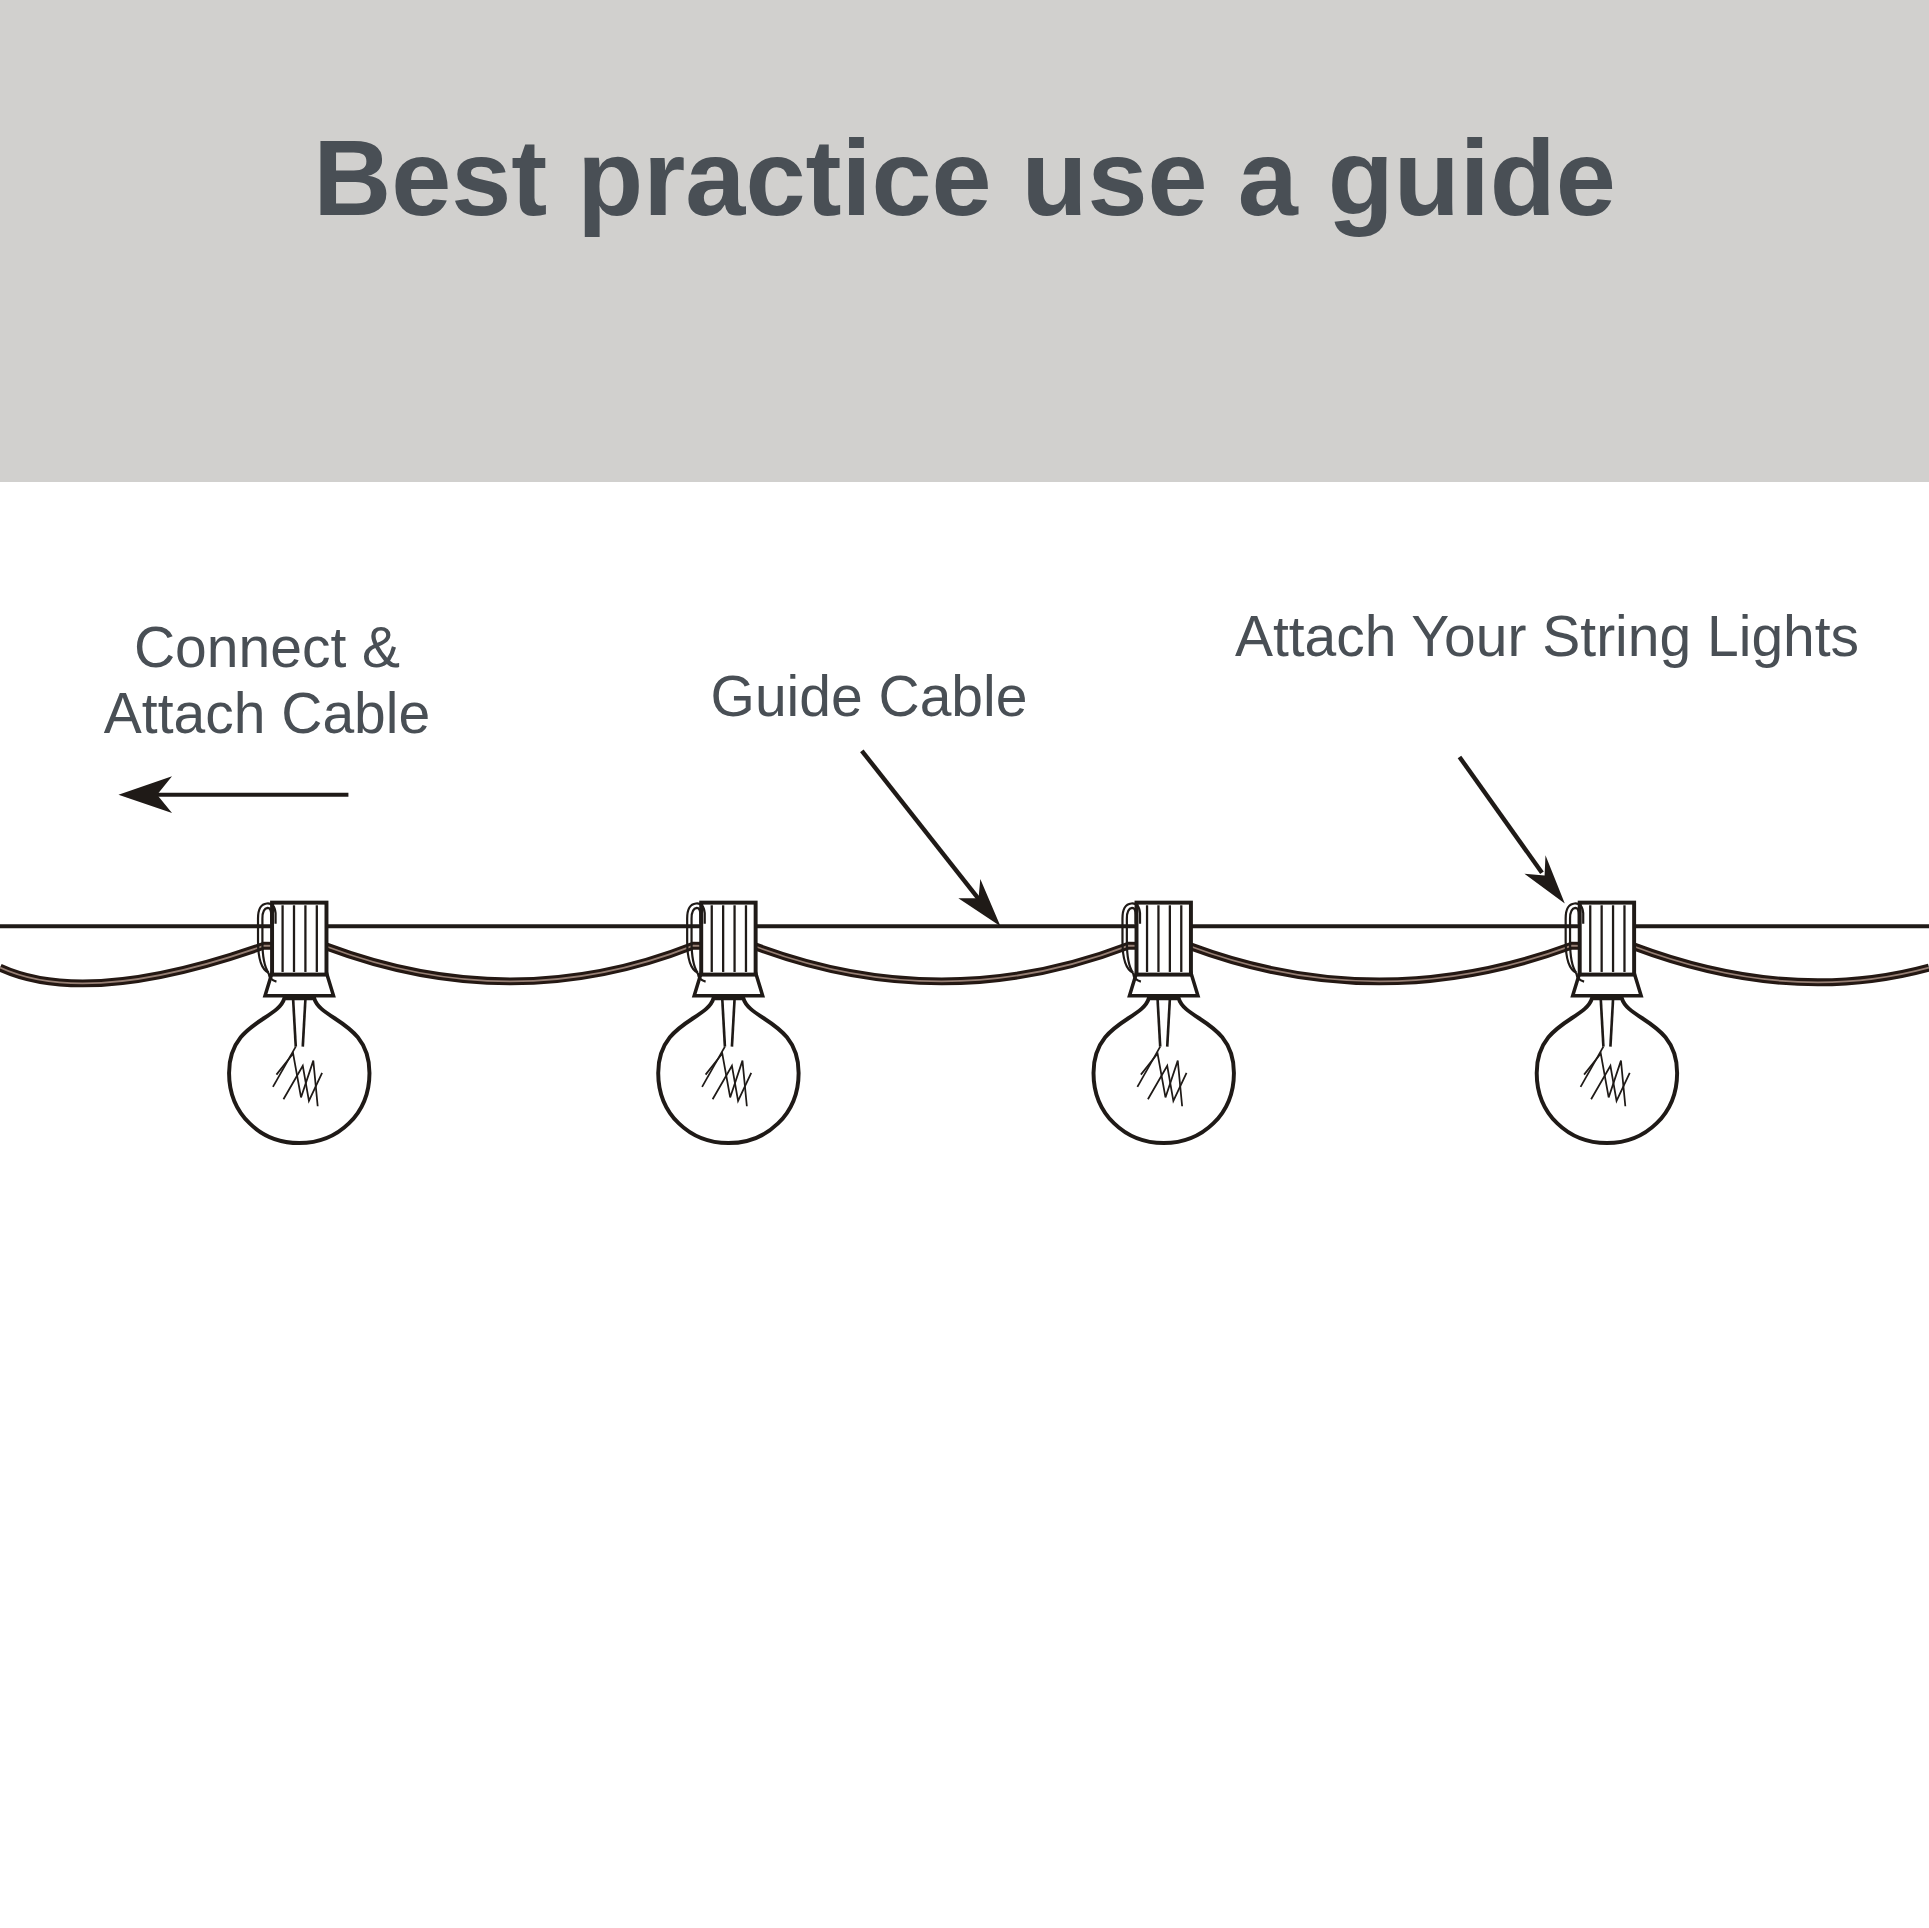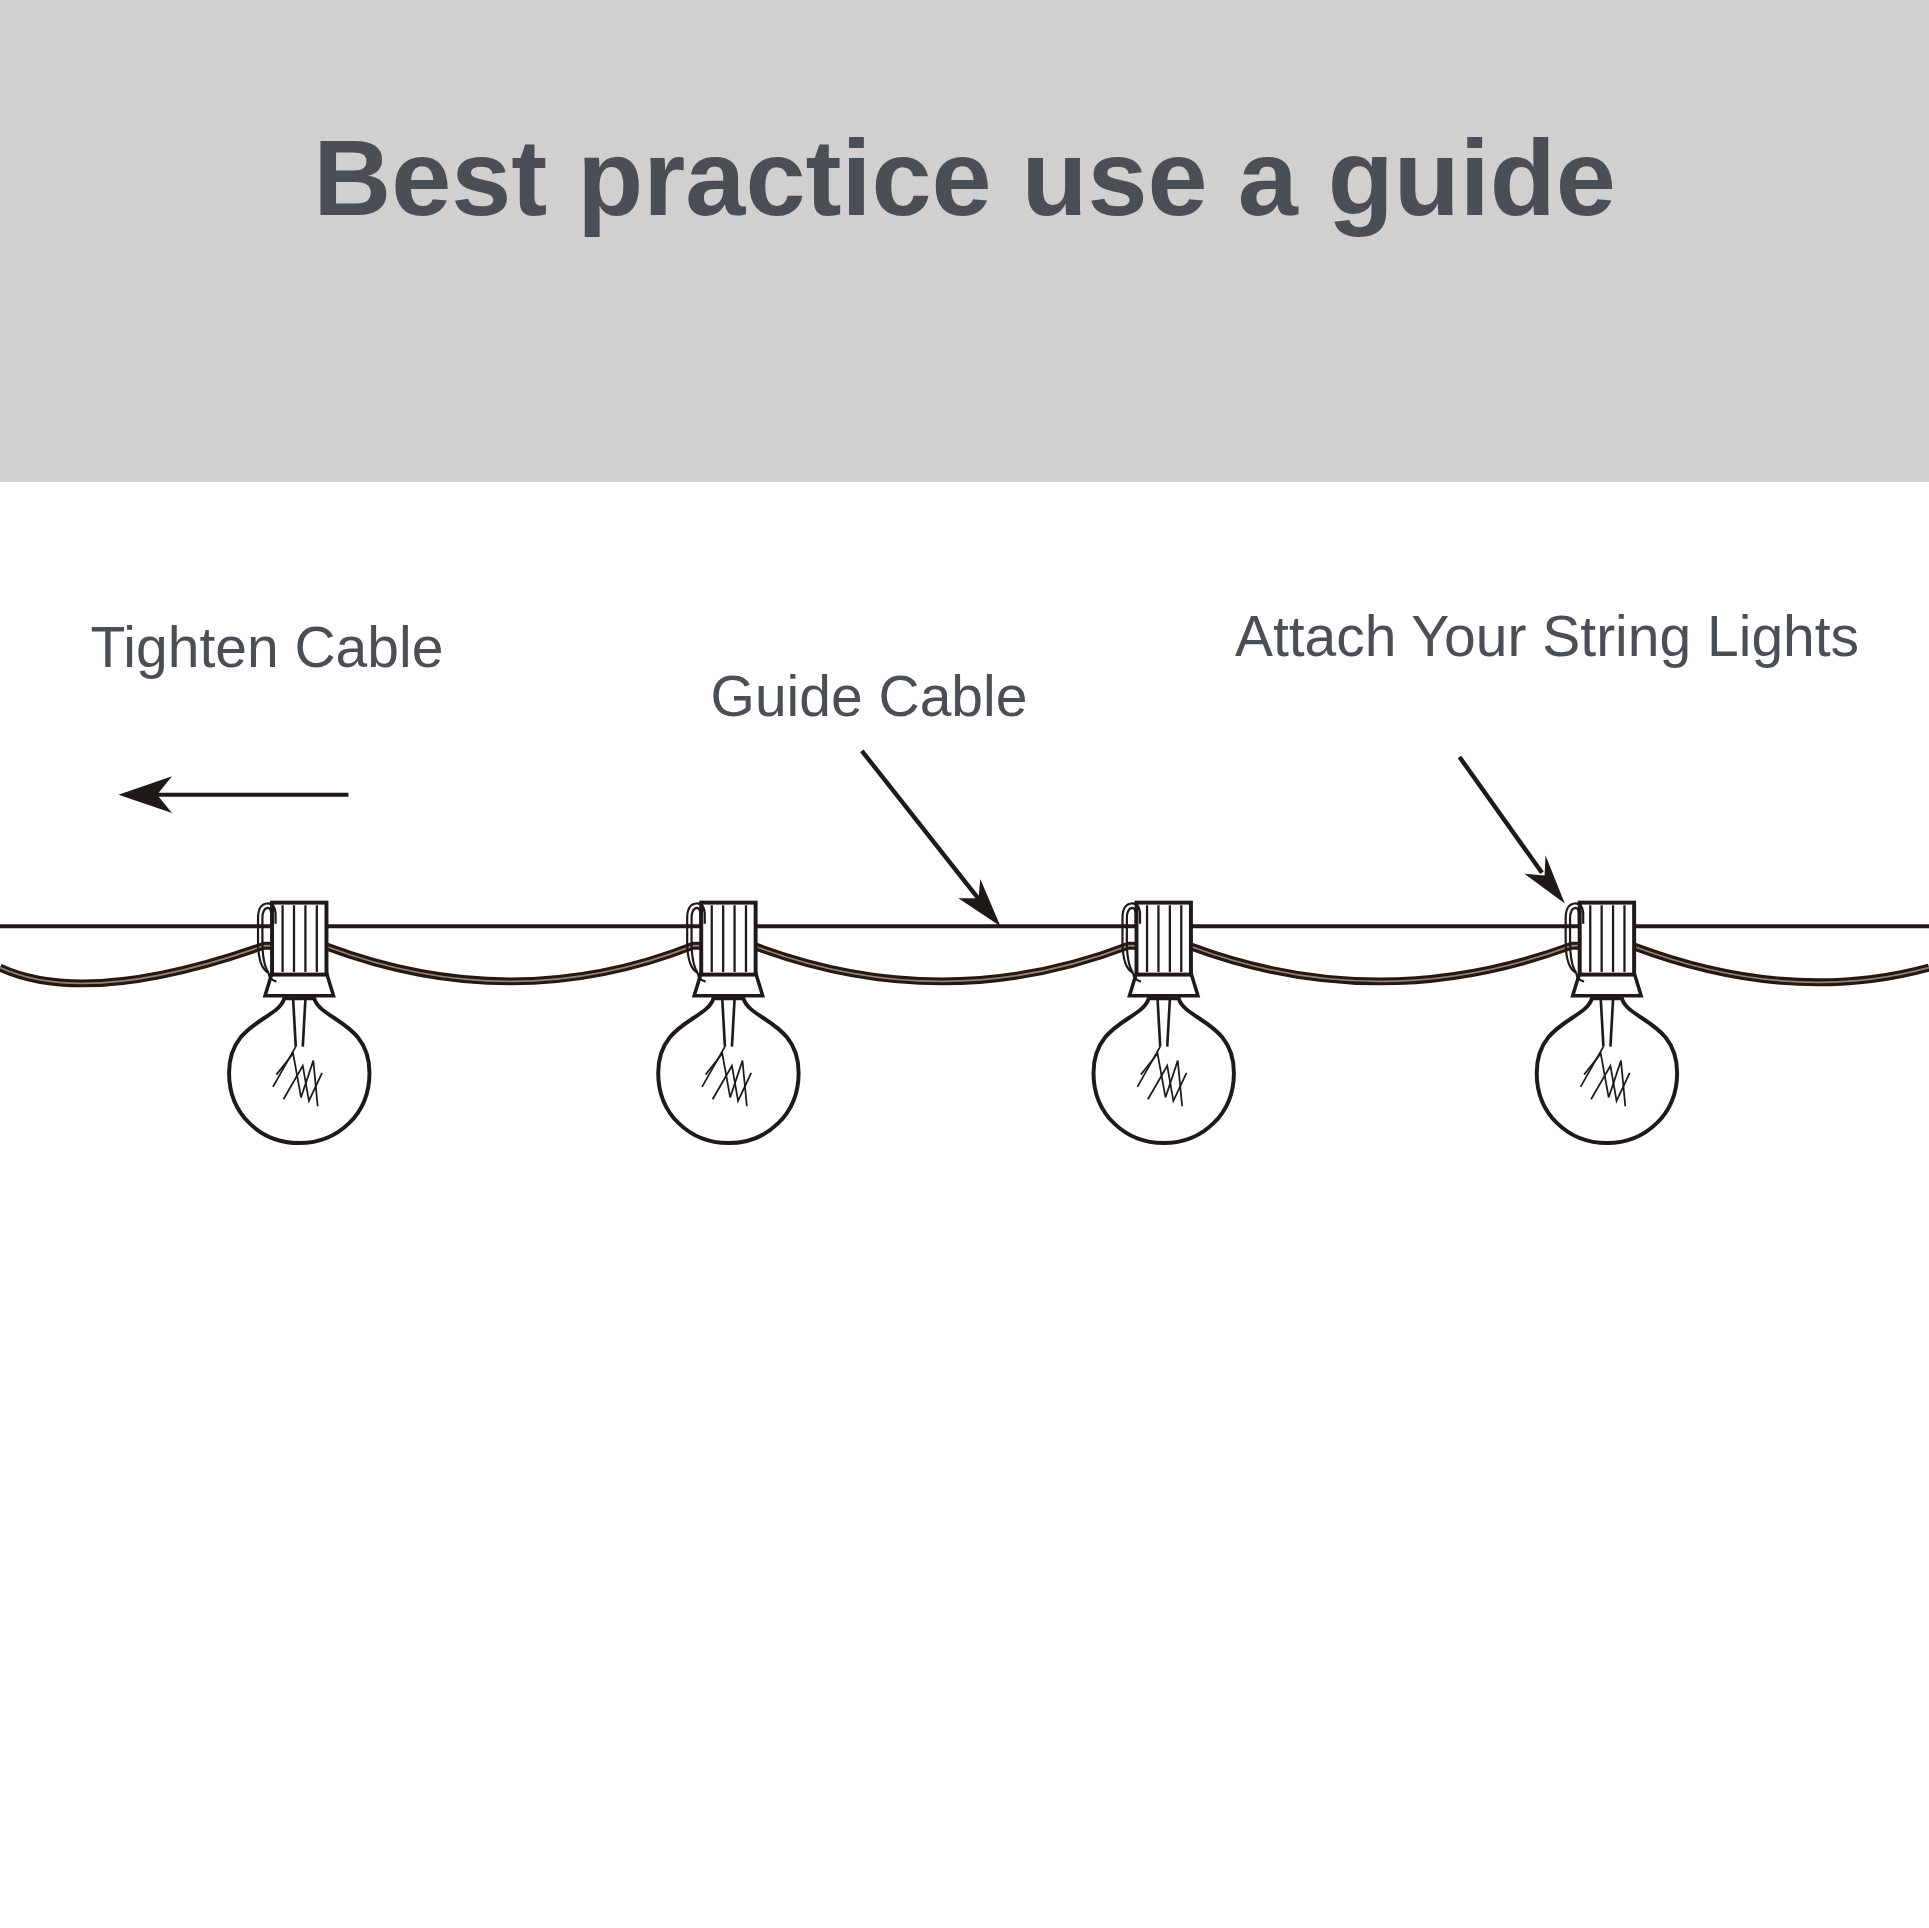--- a/index.html
+++ b/index.html
@@ -62,21 +62,22 @@
 
 <div class="canvas">
 
   <div class="banner"></div>
 
   <div class="title">
     <div>Best practice use a guide</div>
   </div>
 
   <div class="label label-connect">
-    <div>Tighten Cable</div>
+    <div>Connect &amp;</div>
+    <div>Attach Cable</div>
   </div>
 
   <div class="label label-guide">
     <div>Guide Cable</div>
   </div>
 
   <div class="label label-attach">
     <div>Attach Your String Lights</div>
   </div>
 

